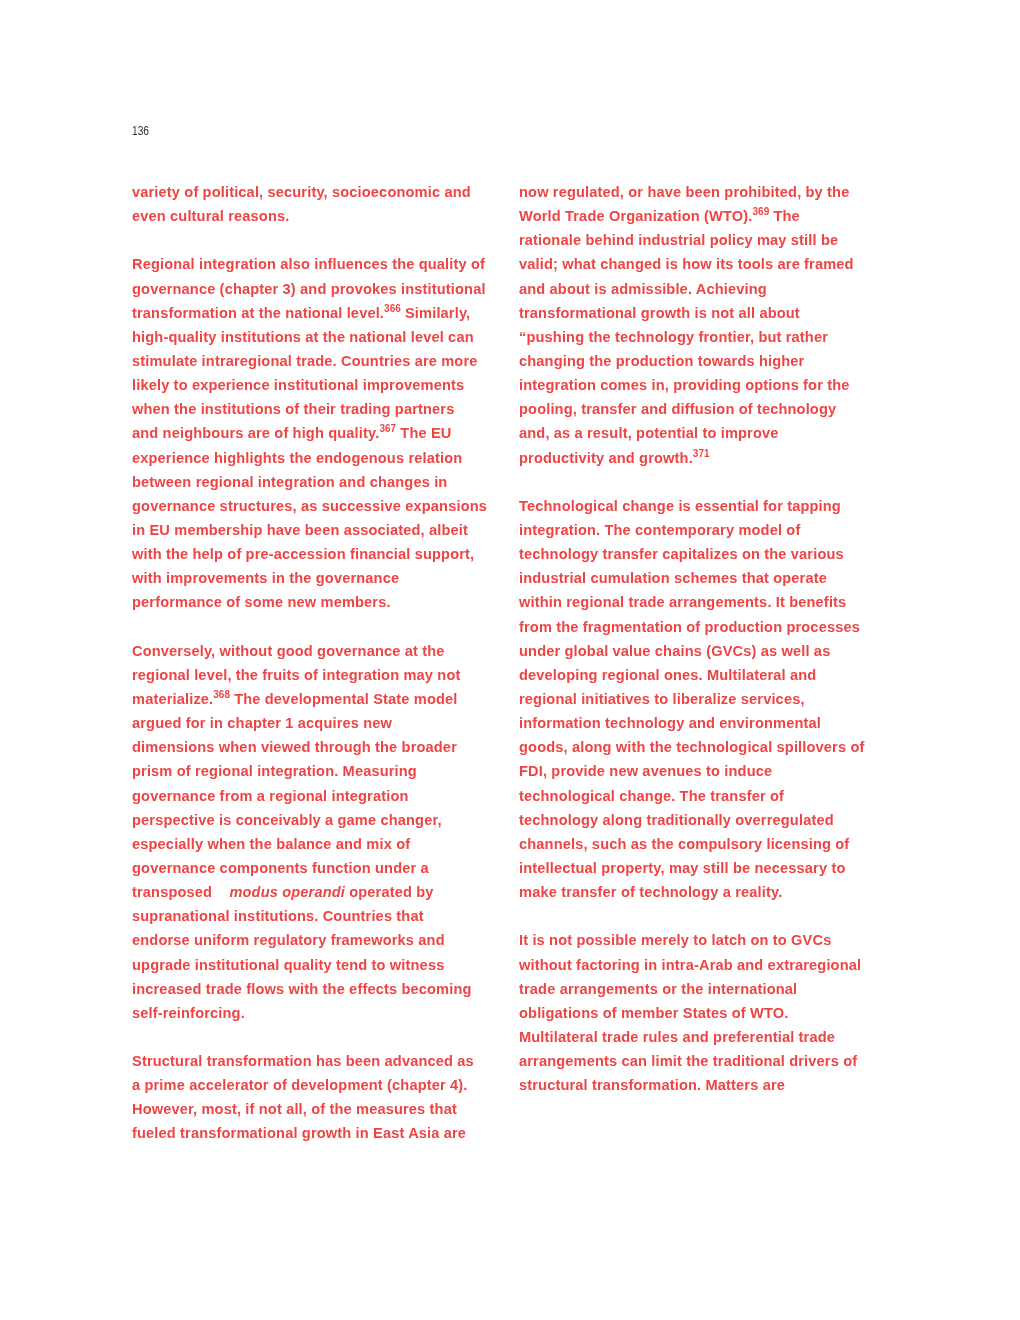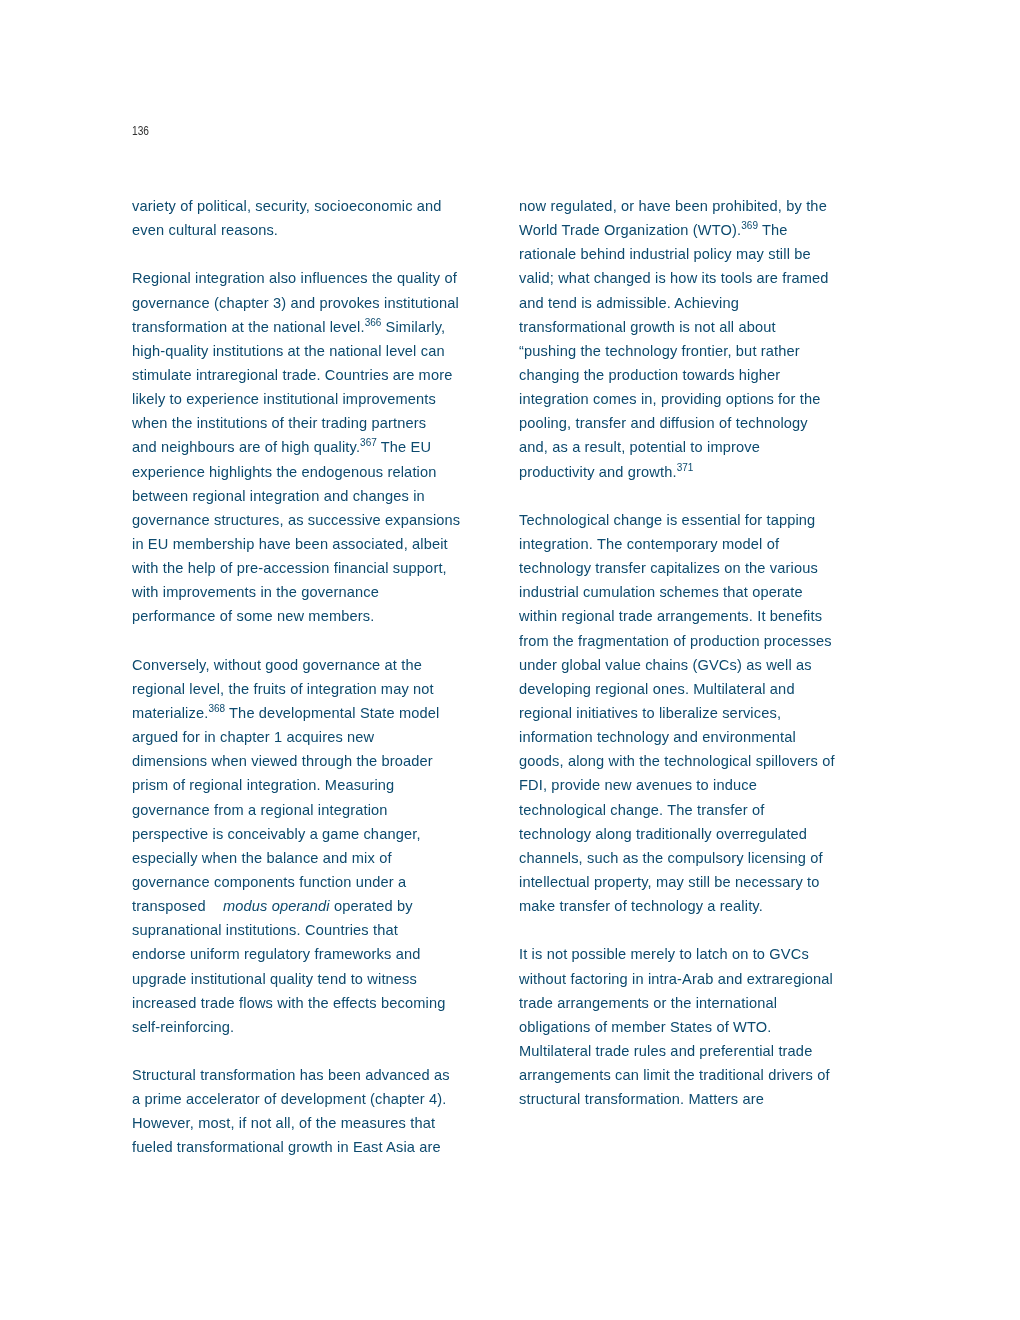--- a/index.html
+++ b/index.html
@@ -3,24 +3,25 @@
 <meta charset="utf-8">
 <style>
   html, body { margin: 0; padding: 0; background: #ffffff; }
   body { width: 1020px; height: 1320px; position: relative; overflow: hidden; }
   .page-number {
     position: absolute; left: 132px; top: 124px;
     font-family: "Liberation Sans", sans-serif; font-size: 12px; color: #333;
     transform: scaleX(0.85); transform-origin: left top;
   }
   .column {
-    position: absolute; top: 194px; width: 372px;
+    position: absolute; top: 180px; width: 372px;
     font-family: "Liberation Sans", sans-serif;
-    font-size: 14.6px; line-height: 24.15px; color: #0c4a6e;
+    font-size: 14.6px; line-height: 24.15px; color: #ef4444;
     letter-spacing: 0.15px;
+    font-weight: bold;
   }
   .col-left { left: 132px; }
   .col-right { left: 519px; }
   .para { margin: 0 0 24.15px 0; }
   .line { display: block; white-space: nowrap; height: 24.15px; }
   sup.fn { font-size: 10px; vertical-align: 6px; line-height: 0; letter-spacing: 0; }
   em { font-style: italic; margin-left: 13px; }
 </style>
 </head>
 <body>
@@ -73,21 +74,21 @@
       <span class="line"><span>However, most, if not all, of the measures that</span></span>
       <span class="line"><span>fueled transformational growth in East Asia are</span></span>
     </div>
   </div>
 <div class="column col-right">
     <div class="para">
       <span class="line"><span>now regulated, or have been prohibited, by the</span></span>
       <span class="line"><span>World Trade Organization (WTO).</span><sup class="fn">369</sup><span> The</span></span>
       <span class="line"><span>rationale behind industrial policy may still be</span></span>
       <span class="line"><span>valid; what changed is how its tools are framed</span></span>
-      <span class="line"><span>and tend is admissible. Achieving</span></span>
+      <span class="line"><span>and about is admissible. Achieving</span></span>
       <span class="line"><span>transformational growth is not all about</span></span>
       <span class="line"><span>“pushing the technology frontier, but rather</span></span>
       <span class="line"><span>changing the production towards higher</span></span>
       <span class="line"><span>integration comes in, providing options for the</span></span>
       <span class="line"><span>pooling, transfer and diffusion of technology</span></span>
       <span class="line"><span>and, as a result, potential to improve</span></span>
       <span class="line"><span>productivity and growth.</span><sup class="fn">371</sup></span>
     </div>
     <div class="para">
       <span class="line"><span>Technological change is essential for tapping</span></span>

